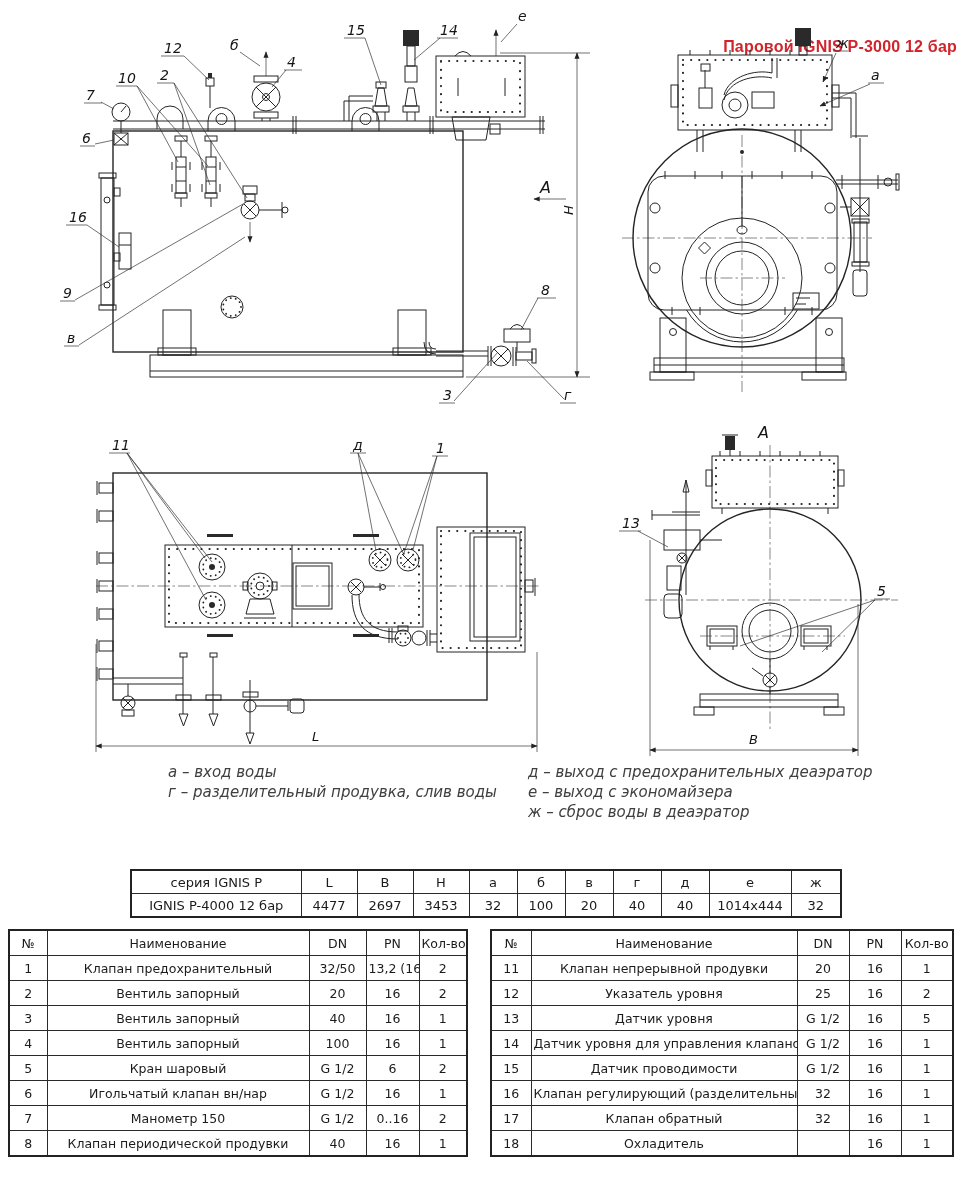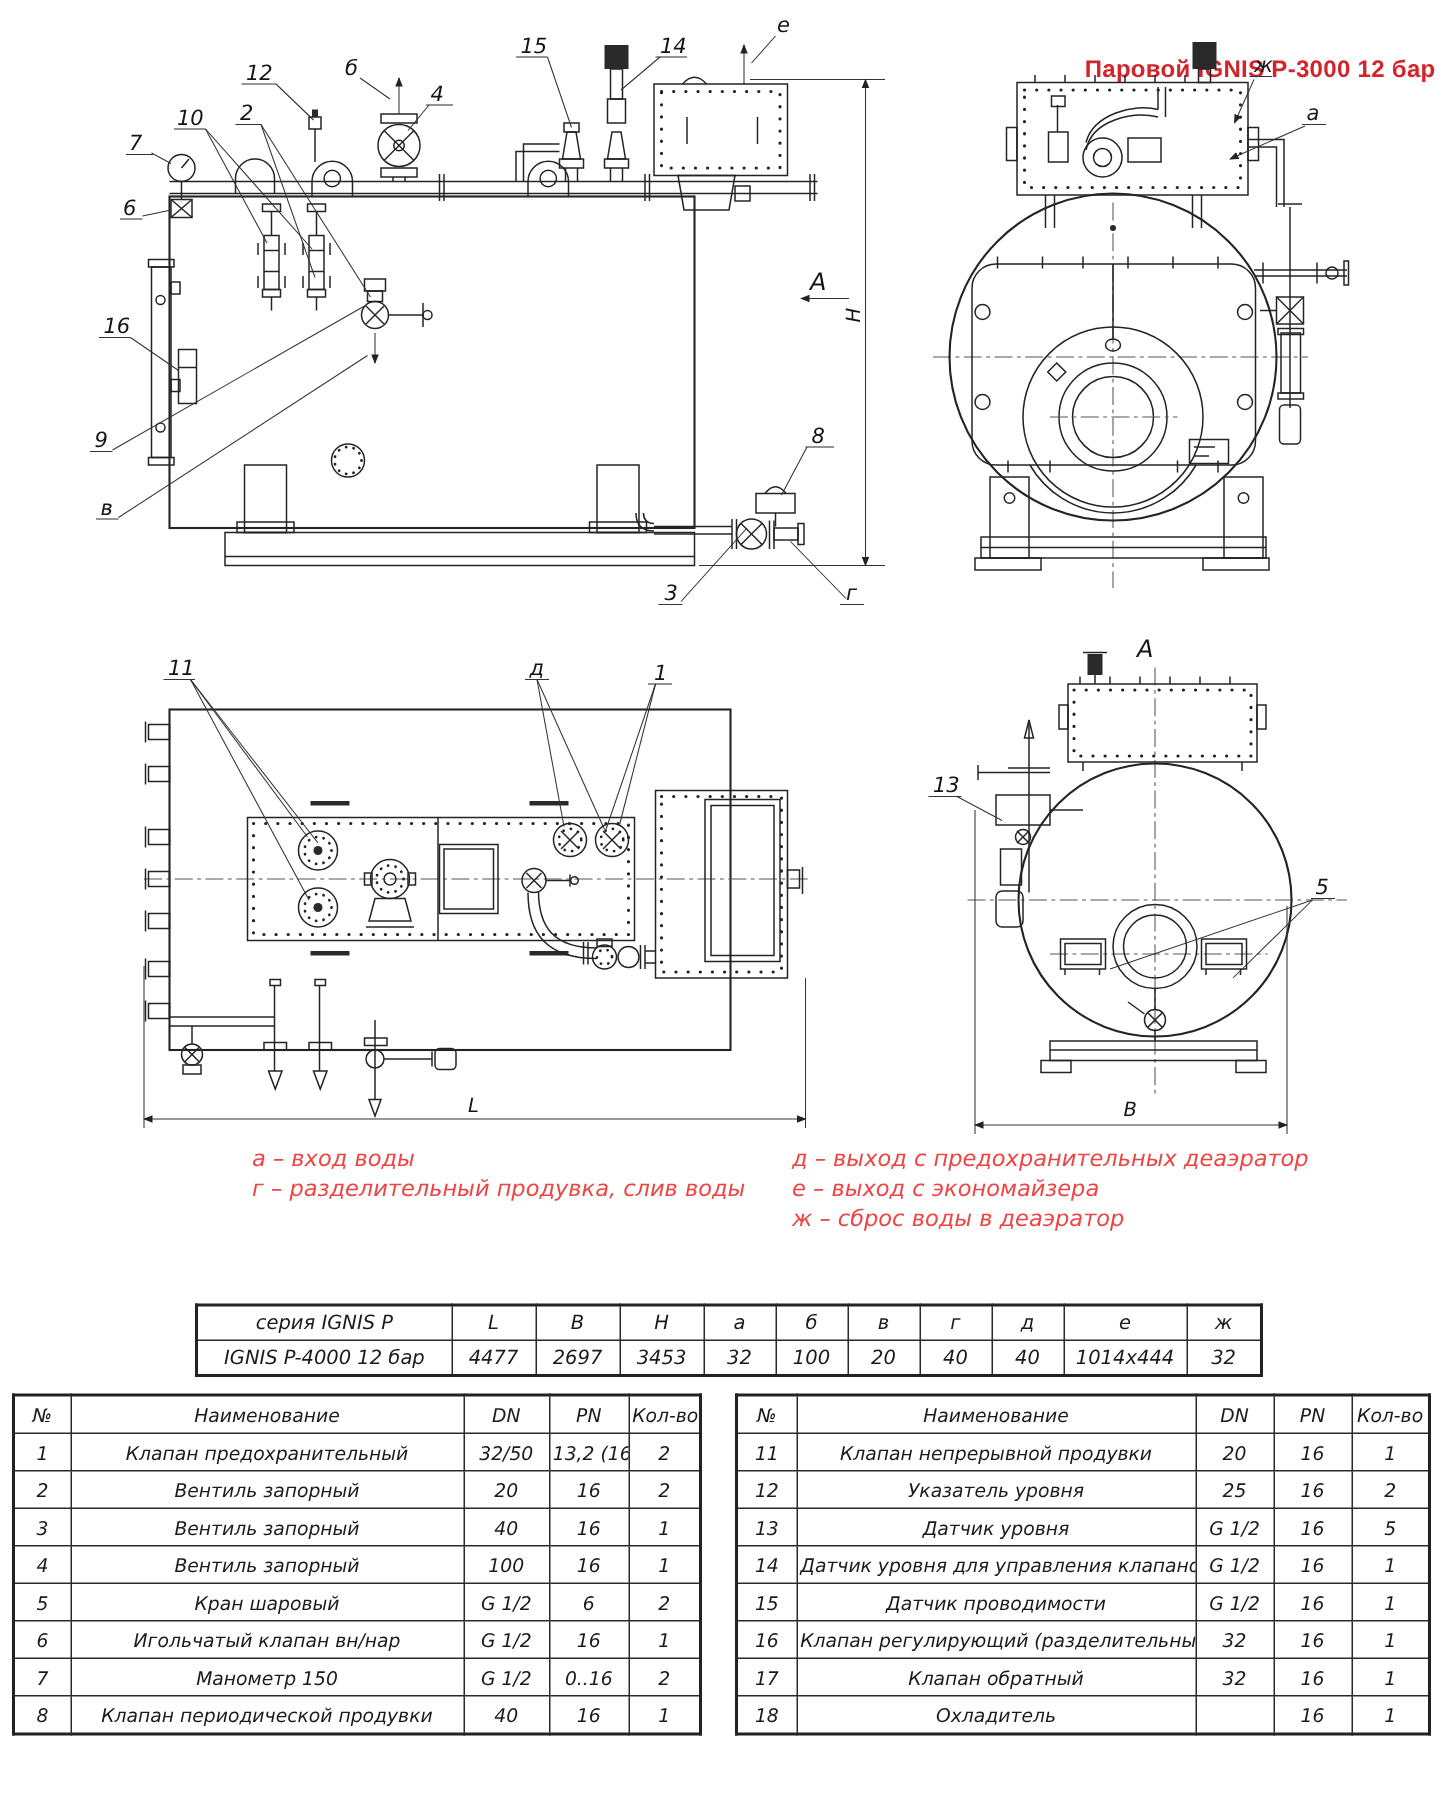--- a/index.html
+++ b/index.html
@@ -11,25 +11,25 @@
   .s{stroke:#242424;fill:none;stroke-width:1;}
   .s2{stroke:#242424;fill:none;stroke-width:1.4;}
   .sf{fill:#2a2a2a;stroke:none;}
   .cl{stroke:#555;fill:none;stroke-width:.7;stroke-dasharray:12 3 2.5 3;}
   .dots{fill:none;stroke:#222;stroke-width:2.1;stroke-linecap:round;stroke-dasharray:0.1 8;}
   .dotsS{fill:none;stroke:#222;stroke-width:1.8;stroke-linecap:round;stroke-dasharray:0.1 5;}
   .ld{stroke:#333;stroke-width:.7;fill:none;}
   text.co{font:italic 14px "DejaVu Sans",sans-serif;fill:#151515;}
   text.co2{font:italic 16px "DejaVu Sans",sans-serif;fill:#151515;}
   text.dm{font:italic 13px "DejaVu Sans",sans-serif;fill:#151515;}
-  .legend{position:absolute;font-style:italic;font-size:15px;color:#ef4444;line-height:20px;white-space:nowrap;}
+  .legend{position:absolute;font-style:italic;font-size:15px;color:#404040;line-height:20px;white-space:nowrap;}
   .legend-left{left:168px;top:762px;}
   .legend-right{left:528px;top:762px;}
   table{position:absolute;border-collapse:collapse;table-layout:fixed;
-        font-style:italic;color:#1b1b1b;text-align:center;border:2px solid #222;background:#fff;}
+        color:#1b1b1b;text-align:center;border:2px solid #222;background:#fff;}
   td,th{border:1px solid #2a2a2a;padding:0 2px;overflow:hidden;white-space:nowrap;font-weight:normal;}
   .dims{left:130px;top:869px;width:710px;font-size:13px;}
   .dims th,.dims td{height:22px;}
   .parts{font-size:12.5px;}
   .parts th,.parts td{height:24px;}
   .parts-left{left:8px;top:929px;width:458px;}
   .parts-right{left:490px;top:929px;width:462px;}
 </style>
 </head>
 <body>

